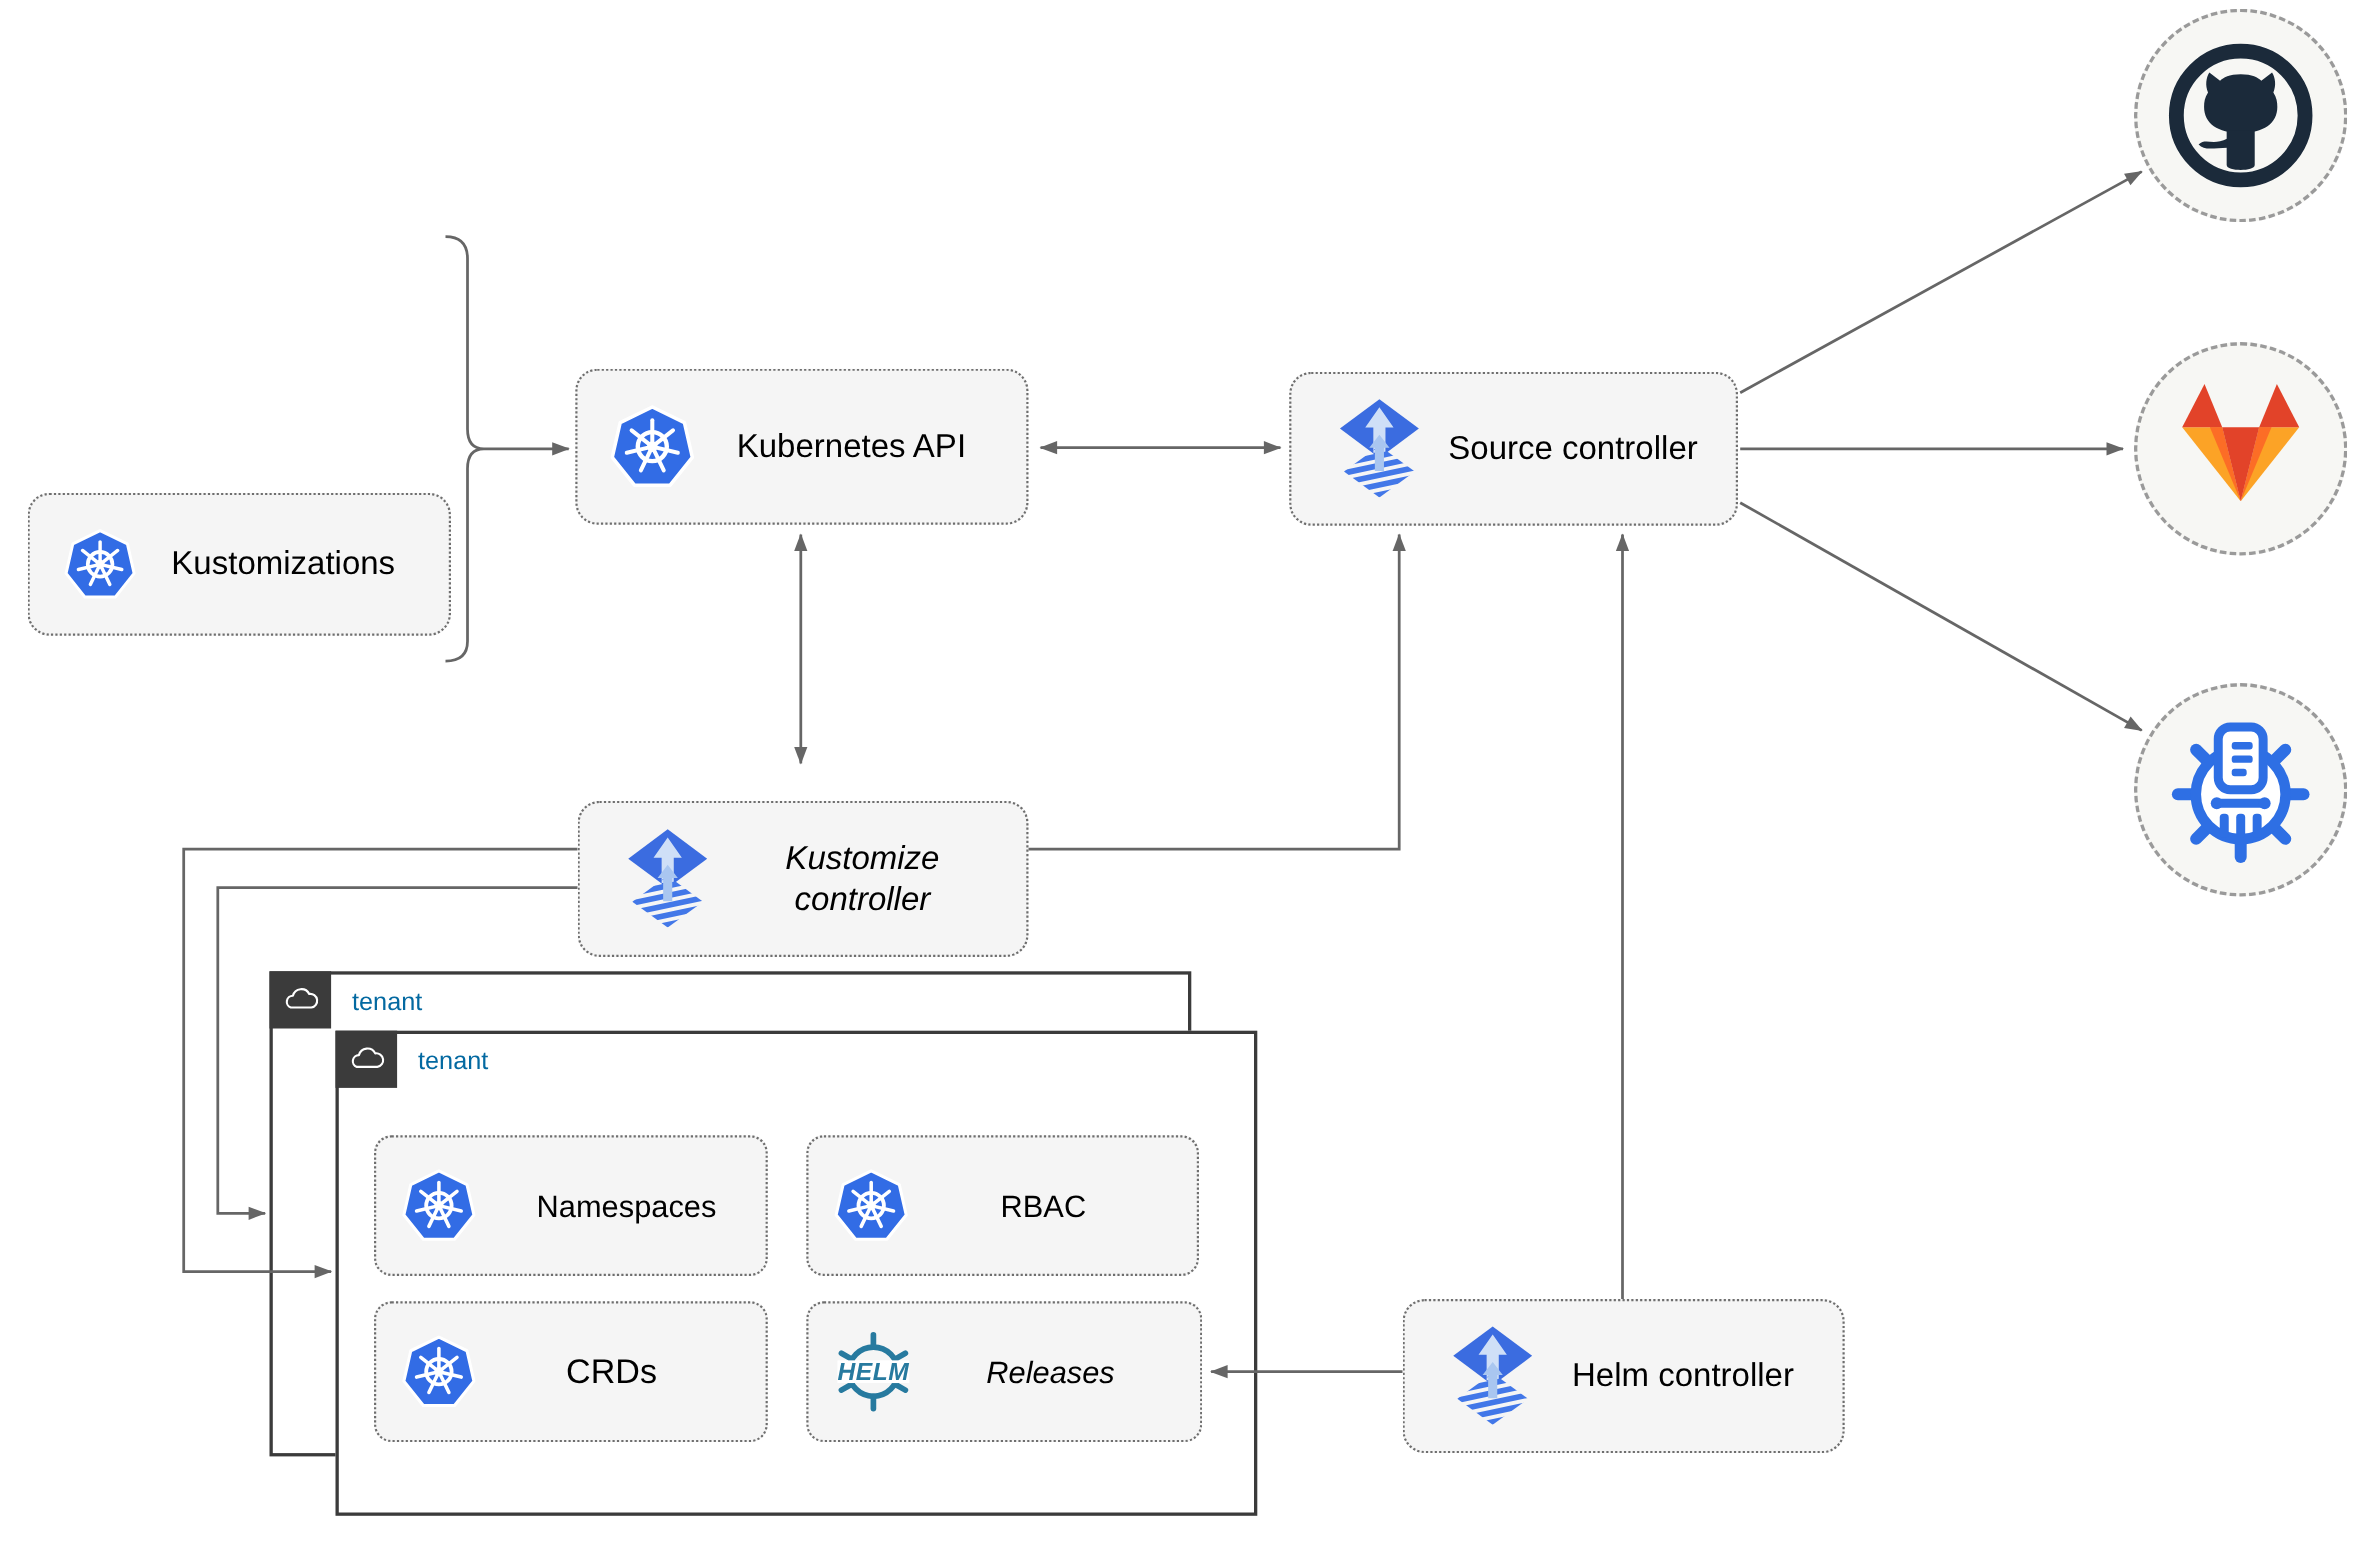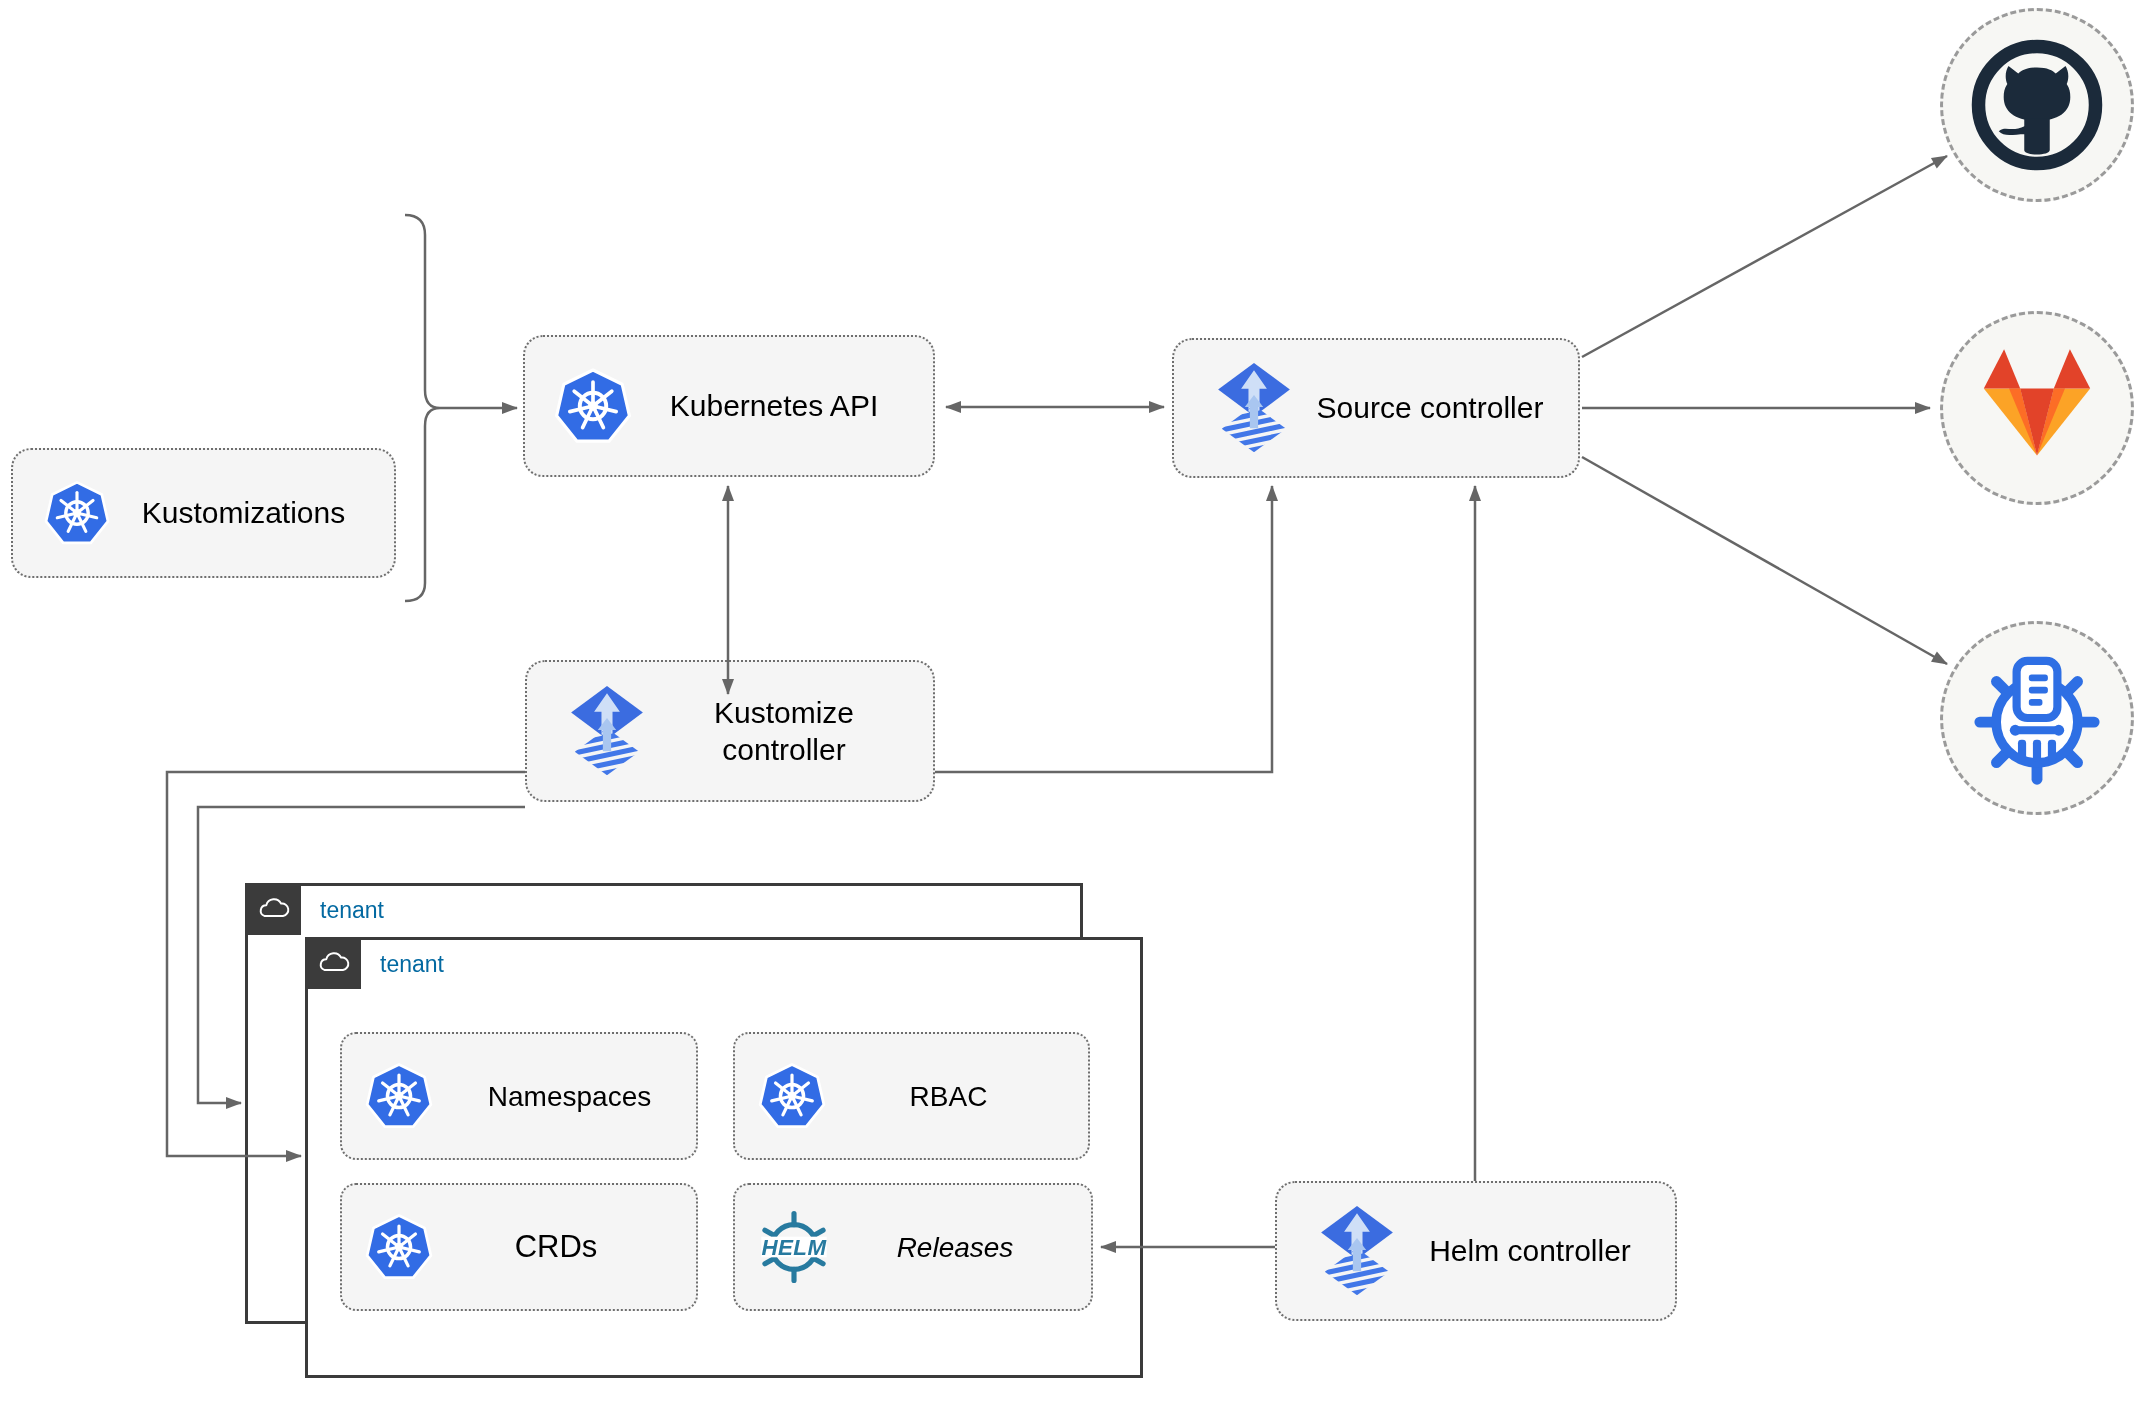--- a/index.html
+++ b/index.html
@@ -190,21 +190,21 @@
       <span class="icon" style="margin-left:16px;">
         <svg width="86" height="86" viewBox="0 0 100 100">
             <use href="#helmwheel"></use>
           </svg>
       </span>
       <span class="lbl" style="font-size:28px;">Releases</span>
     </div>
   </div>
 
 
-  <div class="node" style="left:11px;top:448px;width:385px;height:130px;align-items:center;">
+  <div class="node" style="left:25px;top:448px;width:385px;height:130px;align-items:center;">
     <span class="icon" style="margin-left:30px;">
       <svg width="68" height="68" viewBox="0 0 100 100">
           <use href="#k8s"></use>
         </svg>
     </span>
     <span class="lbl">Kustomizations</span>
   </div>
 
   <div class="node" style="left:523px;top:335px;width:412px;height:142px;">
     <span class="icon" style="margin-left:28px;">
@@ -219,21 +219,21 @@
     <span class="icon" style="margin-left:34px;">
       <svg width="92" height="92" viewBox="0 0 100 100">
           <use href="#flux"></use>
         </svg>
     </span>
     <span class="lbl">
       <span class="lbl-narrow" style="display:inline-block;">Source controller</span>
     </span>
   </div>
 
-  <div class="node" style="left:525px;top:660px;width:410px;height:142px;">
+  <div class="node" style="left:525px;top:728px;width:410px;height:142px;font-style:italic;">
     <span class="icon" style="margin-left:34px;">
       <svg width="92" height="92" viewBox="0 0 100 100">
           <use href="#flux"></use>
         </svg>
     </span>
     <span class="lbl">
       <span class="lbl-narrow" style="display:inline-block;">Kustomize controller</span>
     </span>
   </div>
 

